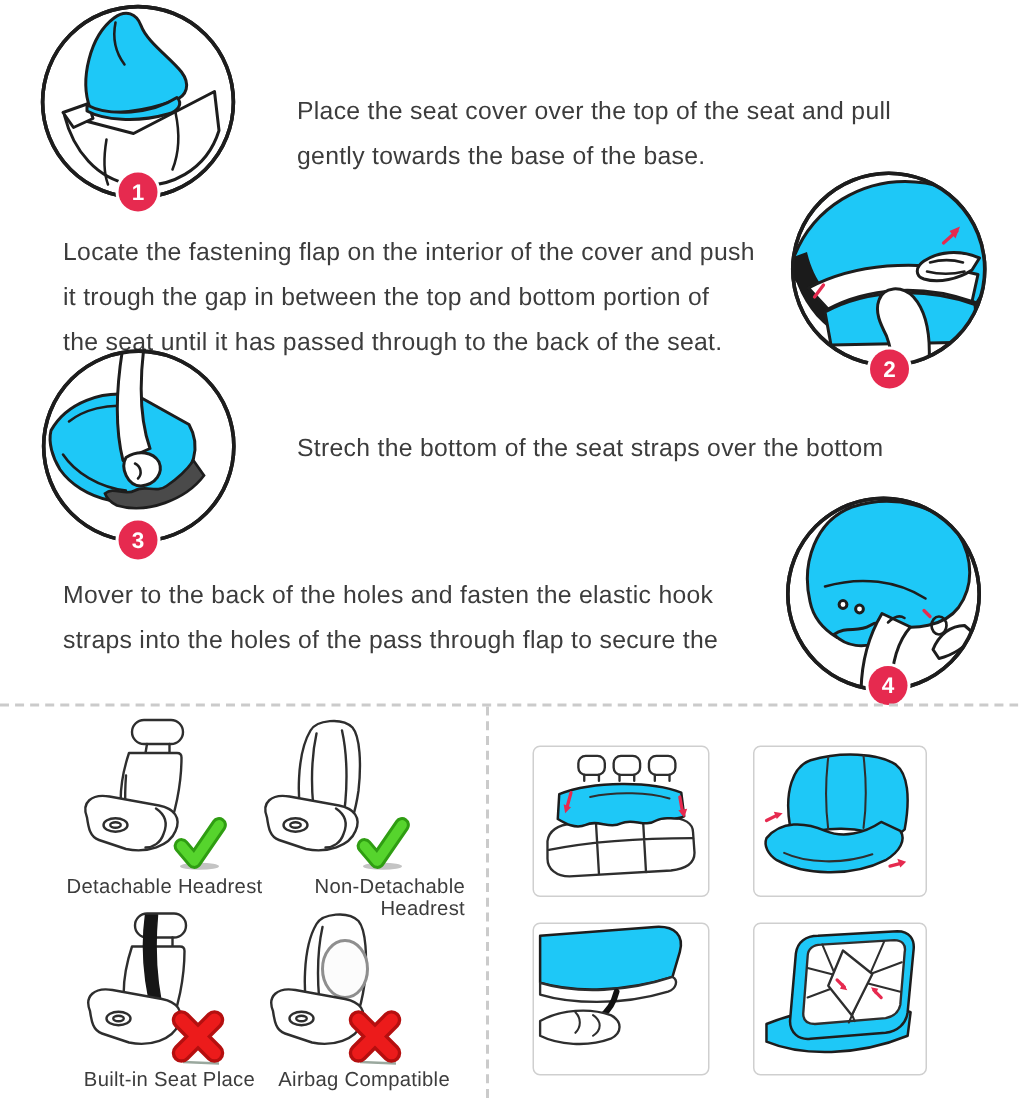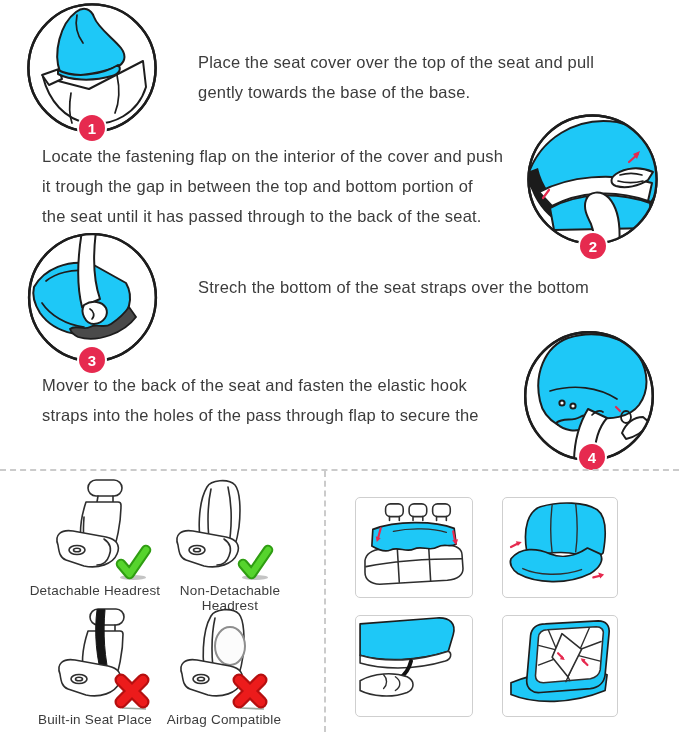--- a/index.html
+++ b/index.html
@@ -3,25 +3,25 @@
 <meta charset="utf-8">
 <style>
   html,body{margin:0;padding:0;background:#fff;}
   .canvas{
     position:relative; width:679px; height:732px; background:#fff;
     font-family:"Liberation Sans",sans-serif; overflow:hidden;
   }
   .el{position:absolute;}
   .step{
     position:absolute; font-size:16.5px; line-height:30px;
-    color:var(--text,#3c3c3c); letter-spacing:0.2px; white-space:nowrap;
+    color:var(--text,#3c3c3c); letter-spacing:0.2px; white-space:nowrap;margin-top:12px;
   }
   .cap{
     position:absolute; font-size:13.5px; color:var(--text,#3c3c3c);
-    text-align:center; letter-spacing:0.2px;
+    text-align:right; letter-spacing:0.2px;
   }
   .badge{
     position:absolute; width:26px; height:26px; border-radius:50%;
     background:var(--badge-red,#e62a4f); color:#fff; font-weight:bold;
     font-size:15px; display:flex; align-items:center; justify-content:center;
     box-shadow:0 0 0 2px #fff;
   }
   .thumb{
     position:absolute; width:118px; height:101px; border:1px solid #cfcfcf;
     border-radius:5px; background:#fff; box-sizing:border-box;
@@ -118,21 +118,21 @@
     <circle cx="66.5" cy="66.5" r="63.4" fill="none" stroke="#1d1d1d" stroke-width="2.4"></circle>
   </svg>
   <div class="badge" style="left:79px;top:347px">
     <span>3</span>
   </div>
   <div class="step" style="left:198px;top:272px">
     <div>Strech the bottom of the seat straps over the bottom</div>
   </div>
 
   <div class="step" style="left:42px;top:370px">
-    <div>Mover to the back of the seat and fasten the elastic hook</div>
+    <div>Mover to the back of the holes and fasten the elastic hook</div>
     <div>straps into the holes of the pass through flap to secure the</div>
   </div>
   <svg class="el" style="left:522px;top:329px" width="134" height="134" viewBox="0 0 134 134">
     <defs>
         <clipPath id="cp4">
           <circle cx="67" cy="67" r="63.8"></circle>
         </clipPath>
       </defs>
     <circle cx="67" cy="67" r="63.8" fill="#fff" stroke="#1d1d1d" stroke-width="2.4"></circle>
     <g clip-path="url(#cp4)">

